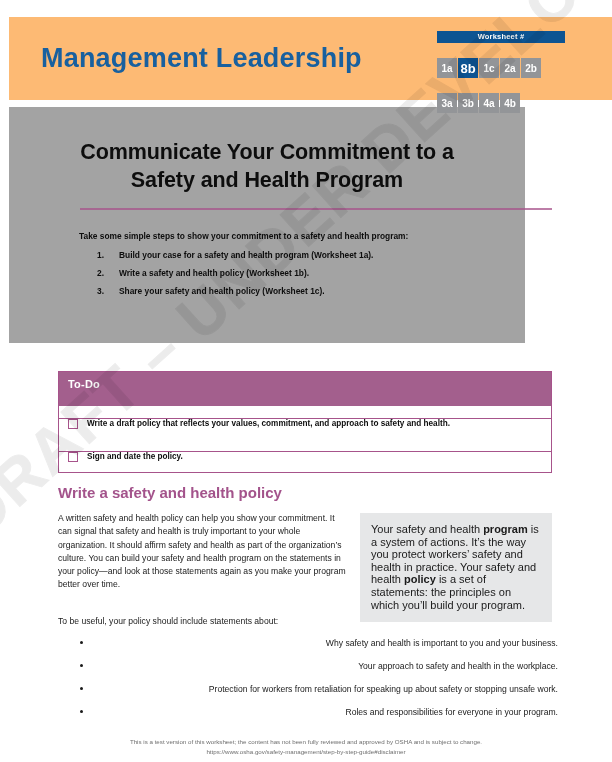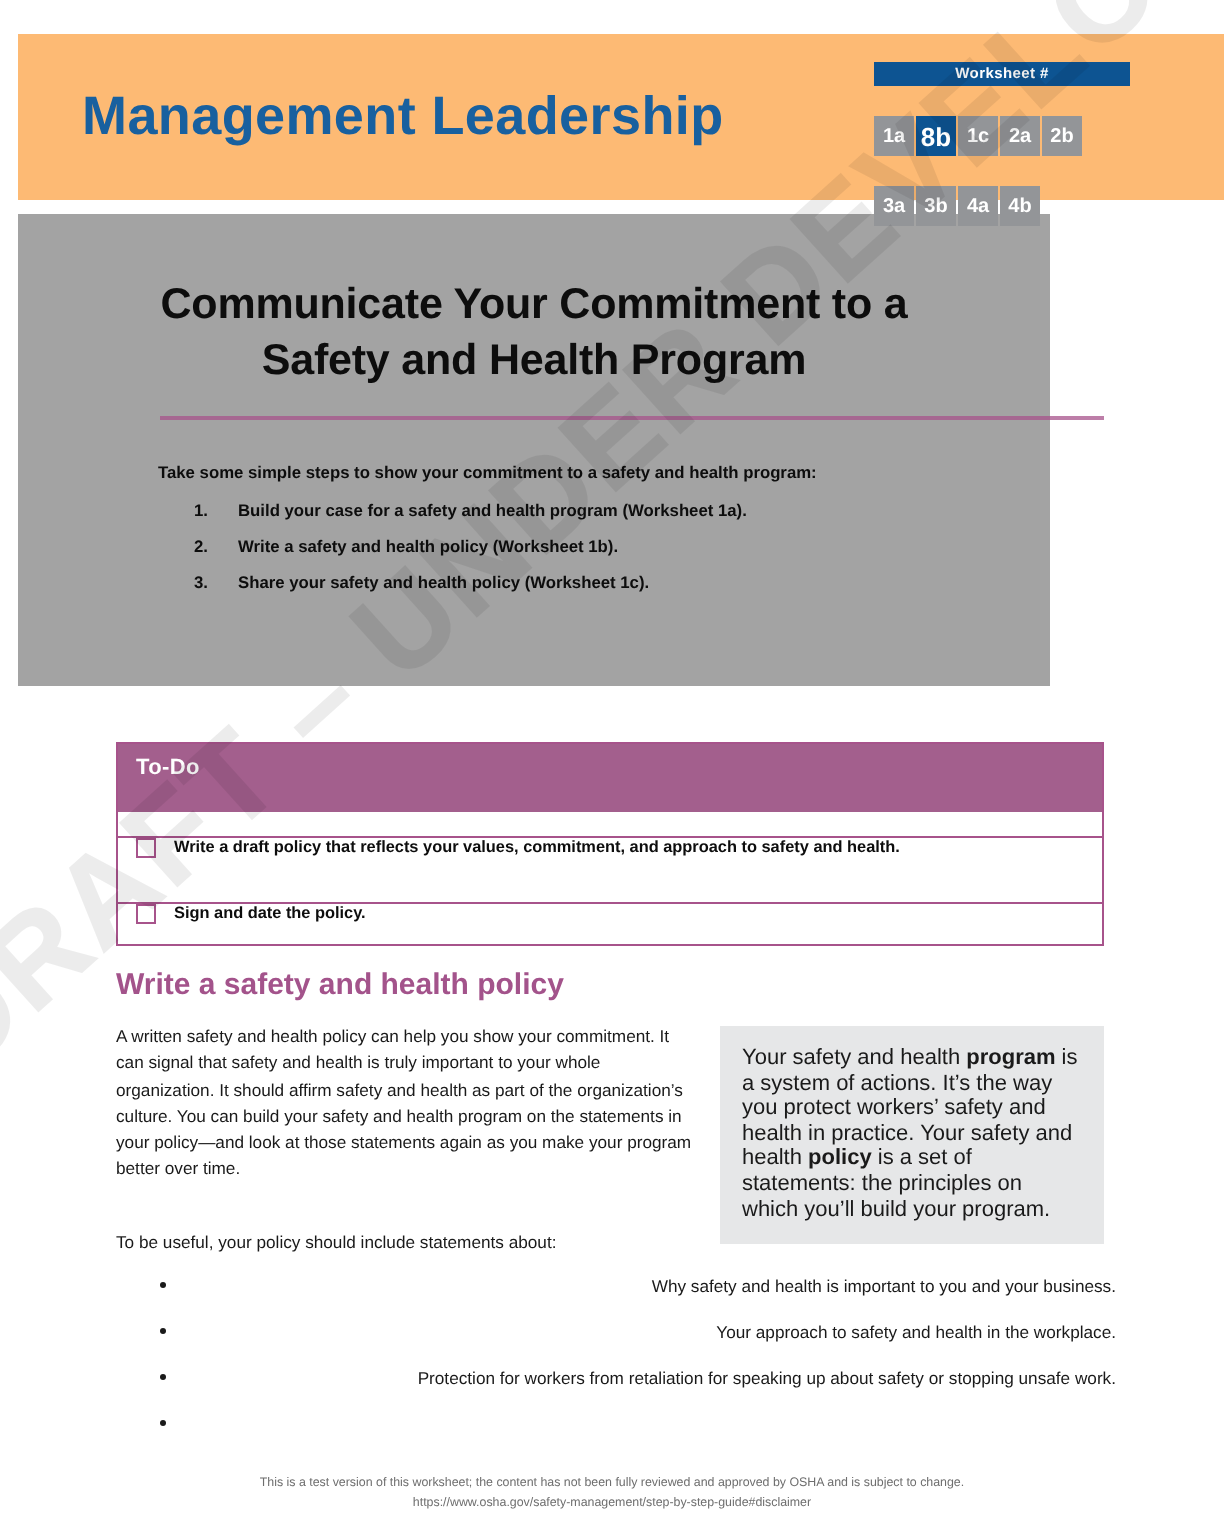--- a/index.html
+++ b/index.html
@@ -381,20 +381,21 @@
     <li>
       <span class="dot"></span>
       <span>Your approach to safety and health in the workplace.</span>
     </li>
     <li>
       <span class="dot"></span>
       <span>Protection for workers from retaliation for speaking up about safety or stopping unsafe work.</span>
     </li>
     <li>
       <span class="dot"></span>
+      <span>Roles and responsibilities for everyone in your program.</span>
     </li>
   </ul>
 
   <div class="footer">
     <div>This is a test version of this worksheet; the content has not been fully reviewed and approved by OSHA and is subject to change.</div>
     <div>https://www.osha.gov/safety-management/step-by-step-guide#disclaimer</div>
   </div>
 
 </div>
 

